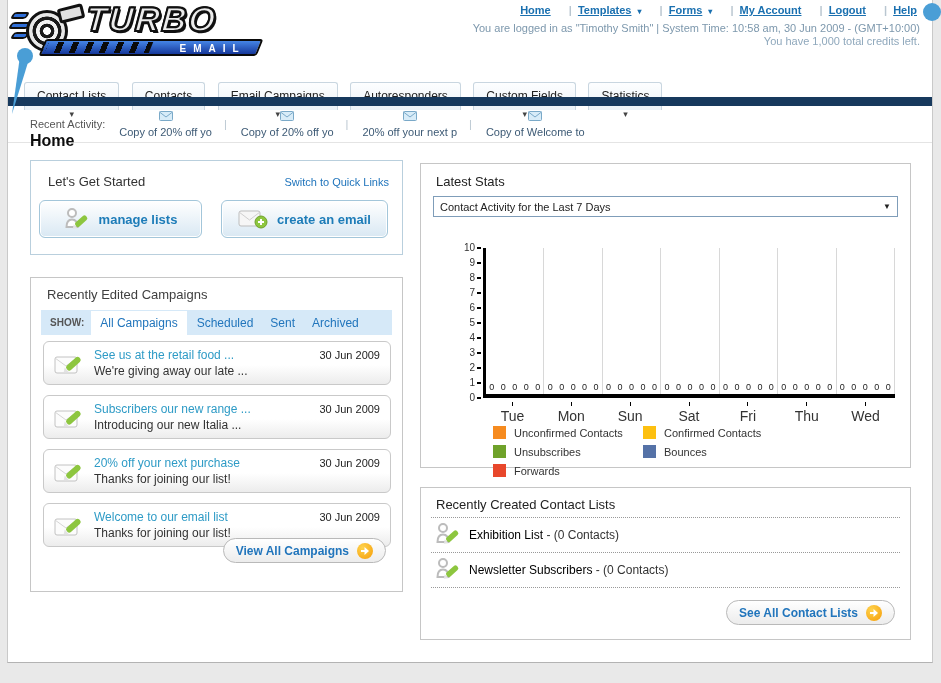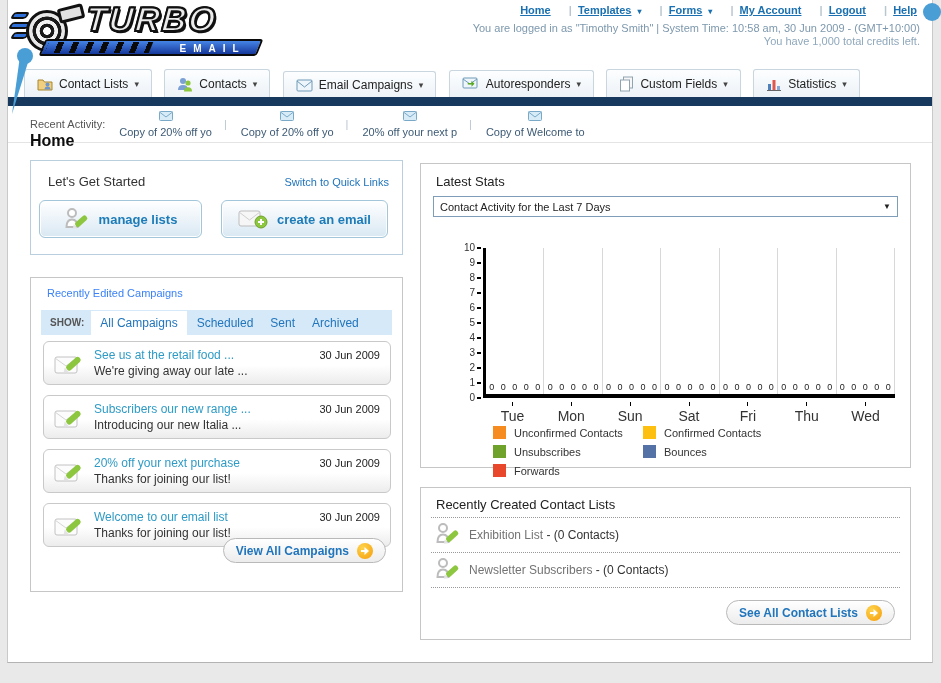--- a/index.html
+++ b/index.html
@@ -51,21 +51,21 @@
   .session-1 { position:absolute; right:12px; top:22px; font-size:11px; color:#7d98ad; }
   .session-2 { position:absolute; right:12px; top:35px; font-size:11px; color:#8fa8bc; }
 
   
   .tabbar { position:absolute; left:0; top:63px; right:0; height:34px; background:#fff; white-space:nowrap; }
   .tab {
     display:inline-flex; align-items:center; gap:6px; height:28px;
     margin-left:8px; padding:0 12px; position:relative; top:6px;
     border:1px solid #c9d6e0; border-bottom:none; border-radius:3px 3px 0 0;
     background:linear-gradient(#fdfeff,#ecf2f7);
-    font-size:12px; color:#222; cursor:pointer;
+    font-size:12px; color:#222; cursor:pointer;flex-direction:column;
   }
   .tab:first-child { margin-left:16px; }
   .tab .caret { font-size:9px; color:#444; }
   .navybar { position:absolute; left:0; top:97px; right:0; height:9px; background:#17395d; }
 
   
   .activity { position:absolute; left:0; top:106px; right:0; height:37px; display:flex; align-items:center; font-size:11px; border-bottom:1px solid #e4e4e4; }
   .act-label { color:#555; margin-left:22px; }
   .act-item { display:inline-flex; align-items:center; gap:5px; color:#3d5a75; margin-left:14px; cursor:pointer;flex-direction:column; }
   .act-sep { color:#b9c6d0; margin-left:12px; }
@@ -82,21 +82,21 @@
     border:1px solid #a3c6da; border-radius:6px;
     background:linear-gradient(#ffffff,#d9e8f3);
     box-shadow:inset 0 0 0 1px #fff;
     display:flex; align-items:center; justify-content:center; gap:9px;
     font-size:13px; font-weight:bold; color:#1d7cb8; cursor:pointer;
   }
   .gs-btn.b1 { left:8px; width:163px; }
   .gs-btn.b2 { left:190px; width:167px; }
 
   .panel-camp { left:22px; top:277px; width:373px; height:315px; border:1px solid #c6c6c6; }
-  .camp-title { position:absolute; left:16px; top:9px; font-size:11px; color:#3b82f6; }
+  .camp-title { position:absolute; left:16px; top:9px; font-size:13px; color:#404040; }
   .filterbar { position:absolute; left:10px; right:10px; top:32px; height:25px; background:#d6e9f8; display:flex; align-items:center; font-size:12px; }
   .show-label { font-size:10px; font-weight:bold; color:#555; margin:0 7px 0 9px; }
   .filter { color:#2175bc; margin-right:17px; cursor:pointer; }
   .filter.active { background:#fff; padding:5px 9px; margin-right:10px; }
   .camp-row {
     position:absolute; left:12px; width:348px; height:44px;
     border:1px solid #c9c9c9; border-radius:6px;
     background:linear-gradient(#ffffff 55%, #ececec); cursor:pointer;
   }
   .camp-icon { position:absolute; left:9px; top:8px; }
@@ -142,21 +142,21 @@
   .legend-swatch { width:13px; height:13px; flex:0 0 13px; }
 
   .panel-lists { left:412px; top:487px; width:491px; height:153px; border:1px solid #c6c6c6; }
   .lists-title { position:absolute; left:15px; top:9px; font-size:13px; color:#222; }
   .dotted { position:absolute; left:10px; right:10px; border-bottom:1px dotted #999; }
   .d1 { top:29px; } .d2 { top:64px; } .d3 { top:99px; }
   .list-row { position:absolute; left:14px; right:14px; height:32px; }
   .r1 { top:31px; } .r2 { top:66px; }
   .list-icon { position:absolute; left:0; top:2px; }
   .list-text { position:absolute; left:34px; top:9px; font-size:12px; color:#333; }
-  .list-text a { color:#737373; cursor:pointer; }
+  .list-text a { color:#000000; cursor:pointer; }
   .seeall-btn { right:15px; top:112px; }
 </style>
 </head>
 <body>
 
 <div class="page">
 
   <div class="header">
     <div class="logo">
       <span class="flame f1"></span>

